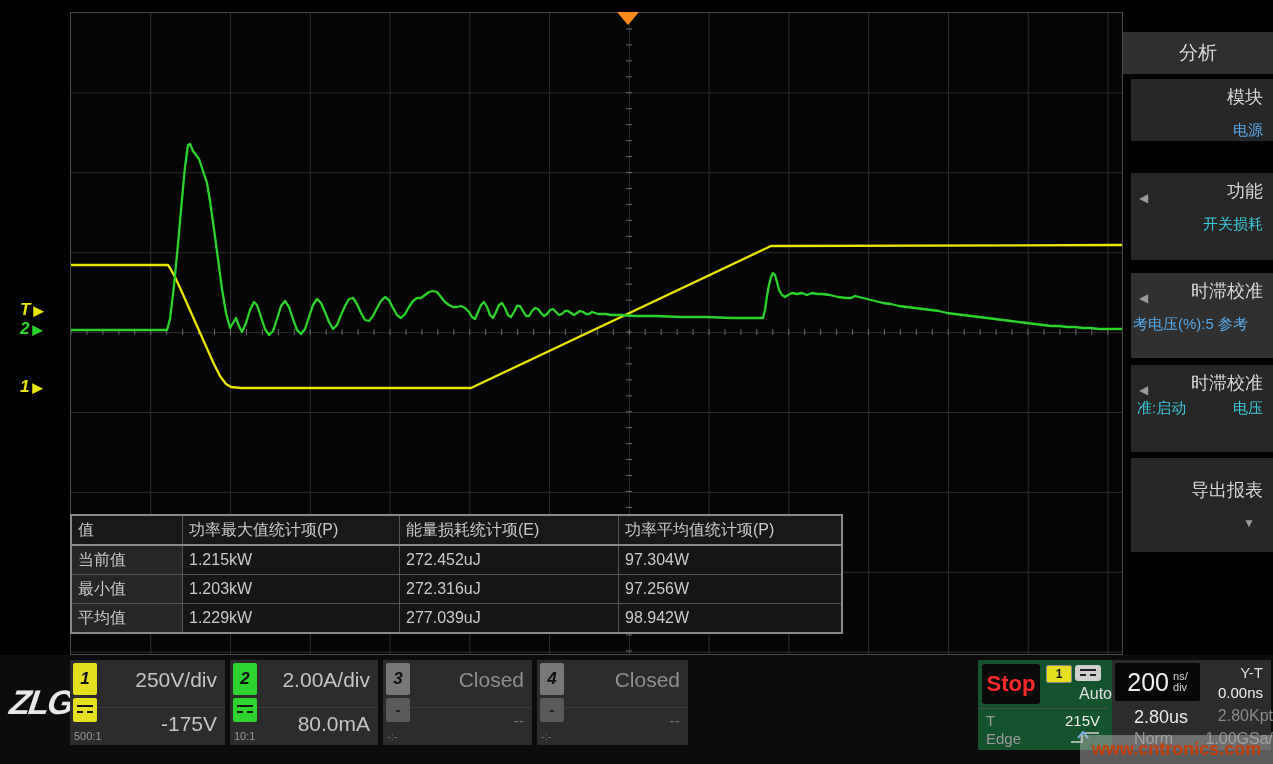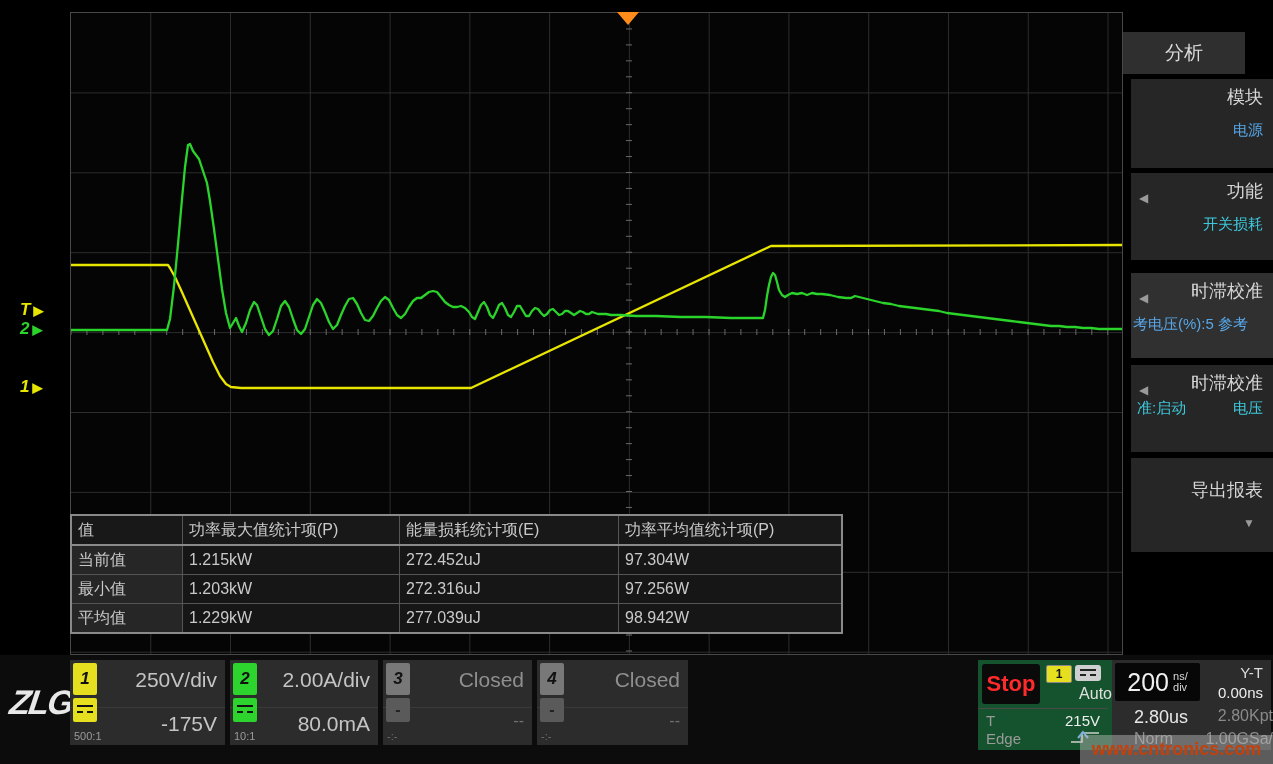--- a/index.html
+++ b/index.html
@@ -18,21 +18,21 @@
   #meas-table{position:absolute;left:70px;top:514px;width:718px;border-collapse:collapse;
               background:rgba(12,12,12,0.88);font-size:16px;color:#c9c9c9;
               border:2px solid #8a8a8a;table-layout:fixed;}
   #meas-table th,#meas-table td{border:1px solid #555;padding:2px 6px;text-align:left;
               font-weight:normal;white-space:nowrap;overflow:hidden;height:24px;}
   #meas-table thead th{background:#181818;border-bottom:2px solid #8a8a8a;}
   #meas-table td.rowlab{background:#262626;}
   #meas-table td{background:#161616;}
   
   #sidebar{position:absolute;left:1123px;top:0;width:150px;height:655px;background:#000;}
-  .sb-head{position:absolute;left:0;top:32px;width:122px;height:42px;background:#2f2f2f;
+  .sb-head{position:absolute;left:0;top:32px;width:150px;height:42px;background:#2f2f2f;
            color:#dcdcdc;font-size:19px;display:flex;align-items:center;justify-content:center;}
   .sb-block{position:absolute;left:8px;width:142px;background:#262626;box-sizing:border-box;
             padding:6px 10px 4px 6px;}
   .sb-title{color:#d6d6d6;font-size:18px;text-align:right;}
   .sb-val{font-size:15px;text-align:right;margin-top:12px;white-space:nowrap;}
   .sb-arrow{position:absolute;left:8px;top:18px;color:#9a9a9a;font-size:12px;}
   .blue{color:#57a7e8;} .cyan{color:#3dc9dc;}
   .sb-two{display:flex;justify-content:space-between;font-size:15px;margin-top:4px;}
   .sb-chend{color:#9a9a9a;font-size:12px;text-align:right;margin-top:14px;padding-right:8px;}
   
@@ -268,21 +268,21 @@
         <td>1.229kW</td>
         <td>277.039uJ</td>
         <td>98.942W</td>
       </tr>
     </tbody>
   </table>
 
   <div id="sidebar">
     <div class="sb-head">分析</div>
 
-    <div class="sb-block" style="top:79px;height:89px;">
+    <div class="sb-block" style="top:79px;height:62px;">
       <div class="sb-title">模块</div>
       <div class="sb-val blue">电源</div>
     </div>
 
     <div class="sb-block" style="top:173px;height:87px;">
       <span class="sb-arrow">◀</span>
       <div class="sb-title">功能</div>
       <div class="sb-val cyan">开关损耗</div>
     </div>
 

